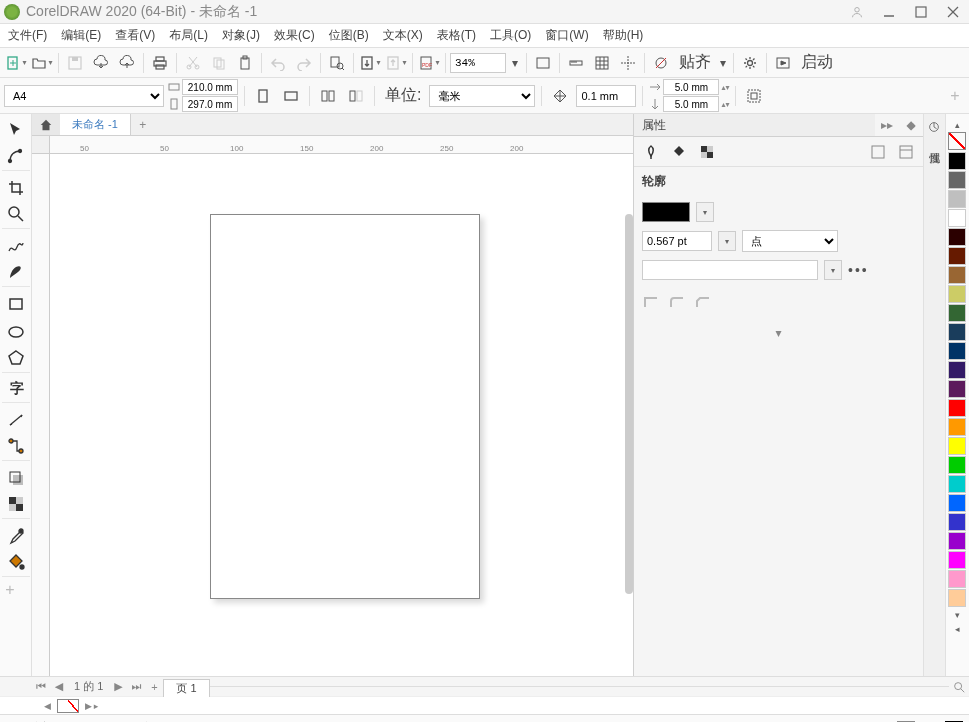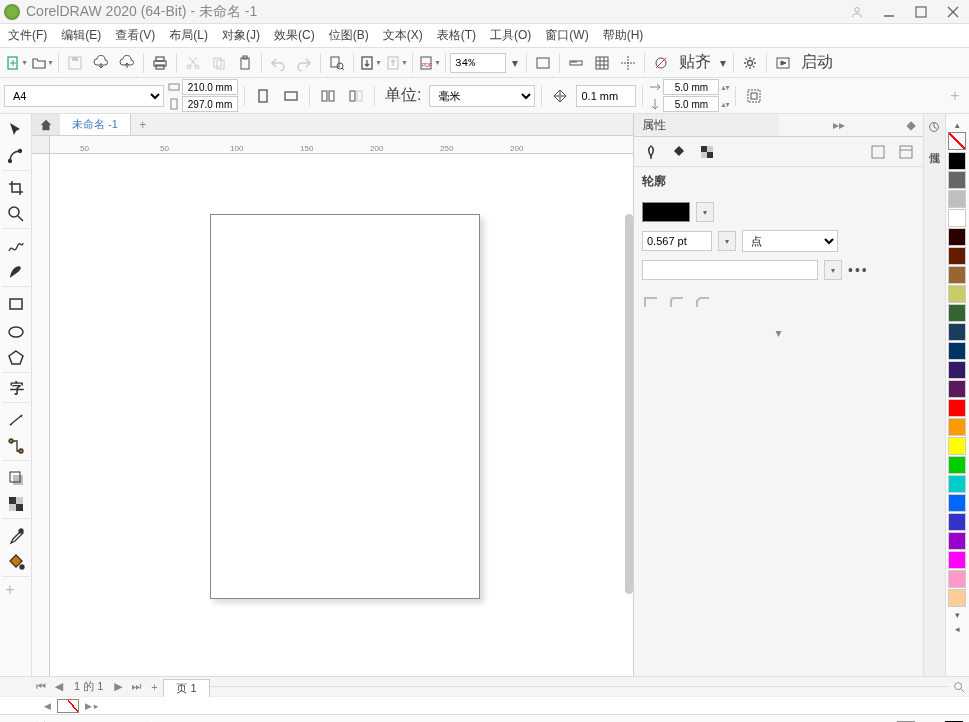--- a/index.html
+++ b/index.html
@@ -58,21 +58,21 @@
 .ruler-h span { position: absolute; top: 8px; }
 .canvas-body { flex: 1; display: flex; }
 .ruler-v { width: 18px; border-right: 1px solid #ccc; background: #fafafa; position: relative; }
 .ruler-corner { width: 18px; height: 18px; background: #f0f0f0; border-right: 1px solid #ccc; border-bottom: 1px solid #ccc; position: absolute; top: 0; left: 0; }
 .canvas { flex: 1; background: #fff; position: relative; overflow: hidden; }
 .page { position: absolute; left: 160px; top: 60px; width: 270px; height: 385px; background: #fff; border: 1px solid #888; box-shadow: 4px 4px 6px rgba(0,0,0,0.15); }
 .scroll-v { position: absolute; right: 0; top: 60px; width: 8px; height: 380px; background: #ccc; border-radius: 4px; }
 
 
 .docker { width: 290px; background: #f5f5f5; border-left: 1px solid #d0d0d0; display: flex; flex-direction: column; }
-.docker-tabs-wrap { display: flex; align-items: center; border-bottom: 1px solid #d0d0d0; gap: 48px; }
+.docker-tabs-wrap { display: flex; align-items: center; border-bottom: 1px solid #d0d0d0; }
 .docker-title { height: 22px; padding: 0 8px; display: flex; align-items: center; font-size: 12px; background: #eee; flex: 1; }
 .docker-collapse { width: 24px; display: flex; align-items: center; justify-content: center; color: #888; }
 .docker-icons { height: 30px; display: flex; align-items: center; padding: 0 6px; gap: 6px; border-bottom: 1px solid #e0e0e0; }
 .dk-icon { width: 22px; height: 22px; display: flex; align-items: center; justify-content: center; cursor: pointer; }
 .dk-icon svg { width: 16px; height: 16px; }
 .docker-section-title { padding: 6px 8px; font-weight: bold; font-size: 12px; }
 .docker-body { padding: 6px 8px; display: flex; flex-direction: column; gap: 8px; }
 .dk-row { display: flex; align-items: center; gap: 6px; }
 .color-swatch { width: 48px; height: 20px; background: #000; border: 1px solid #888; }
 .dk-drop { width: 18px; height: 20px; border: 1px solid #ccc; background: #f0f0f0; display: flex; align-items: center; justify-content: center; cursor: pointer; }

